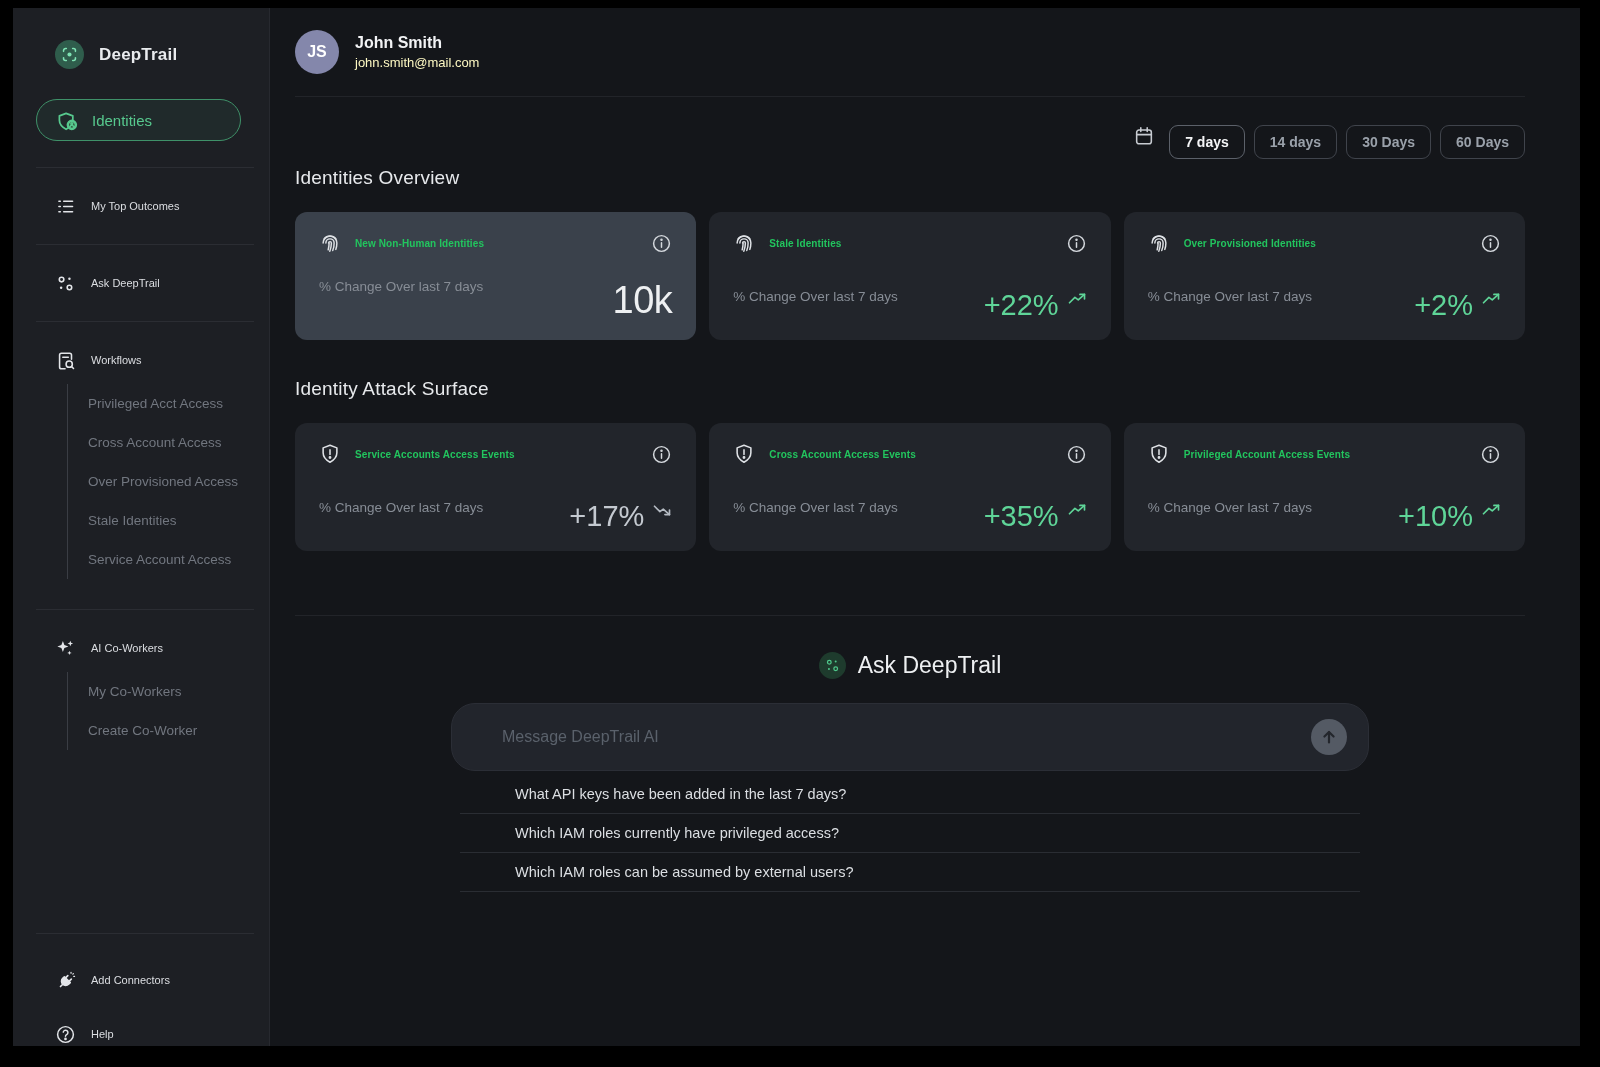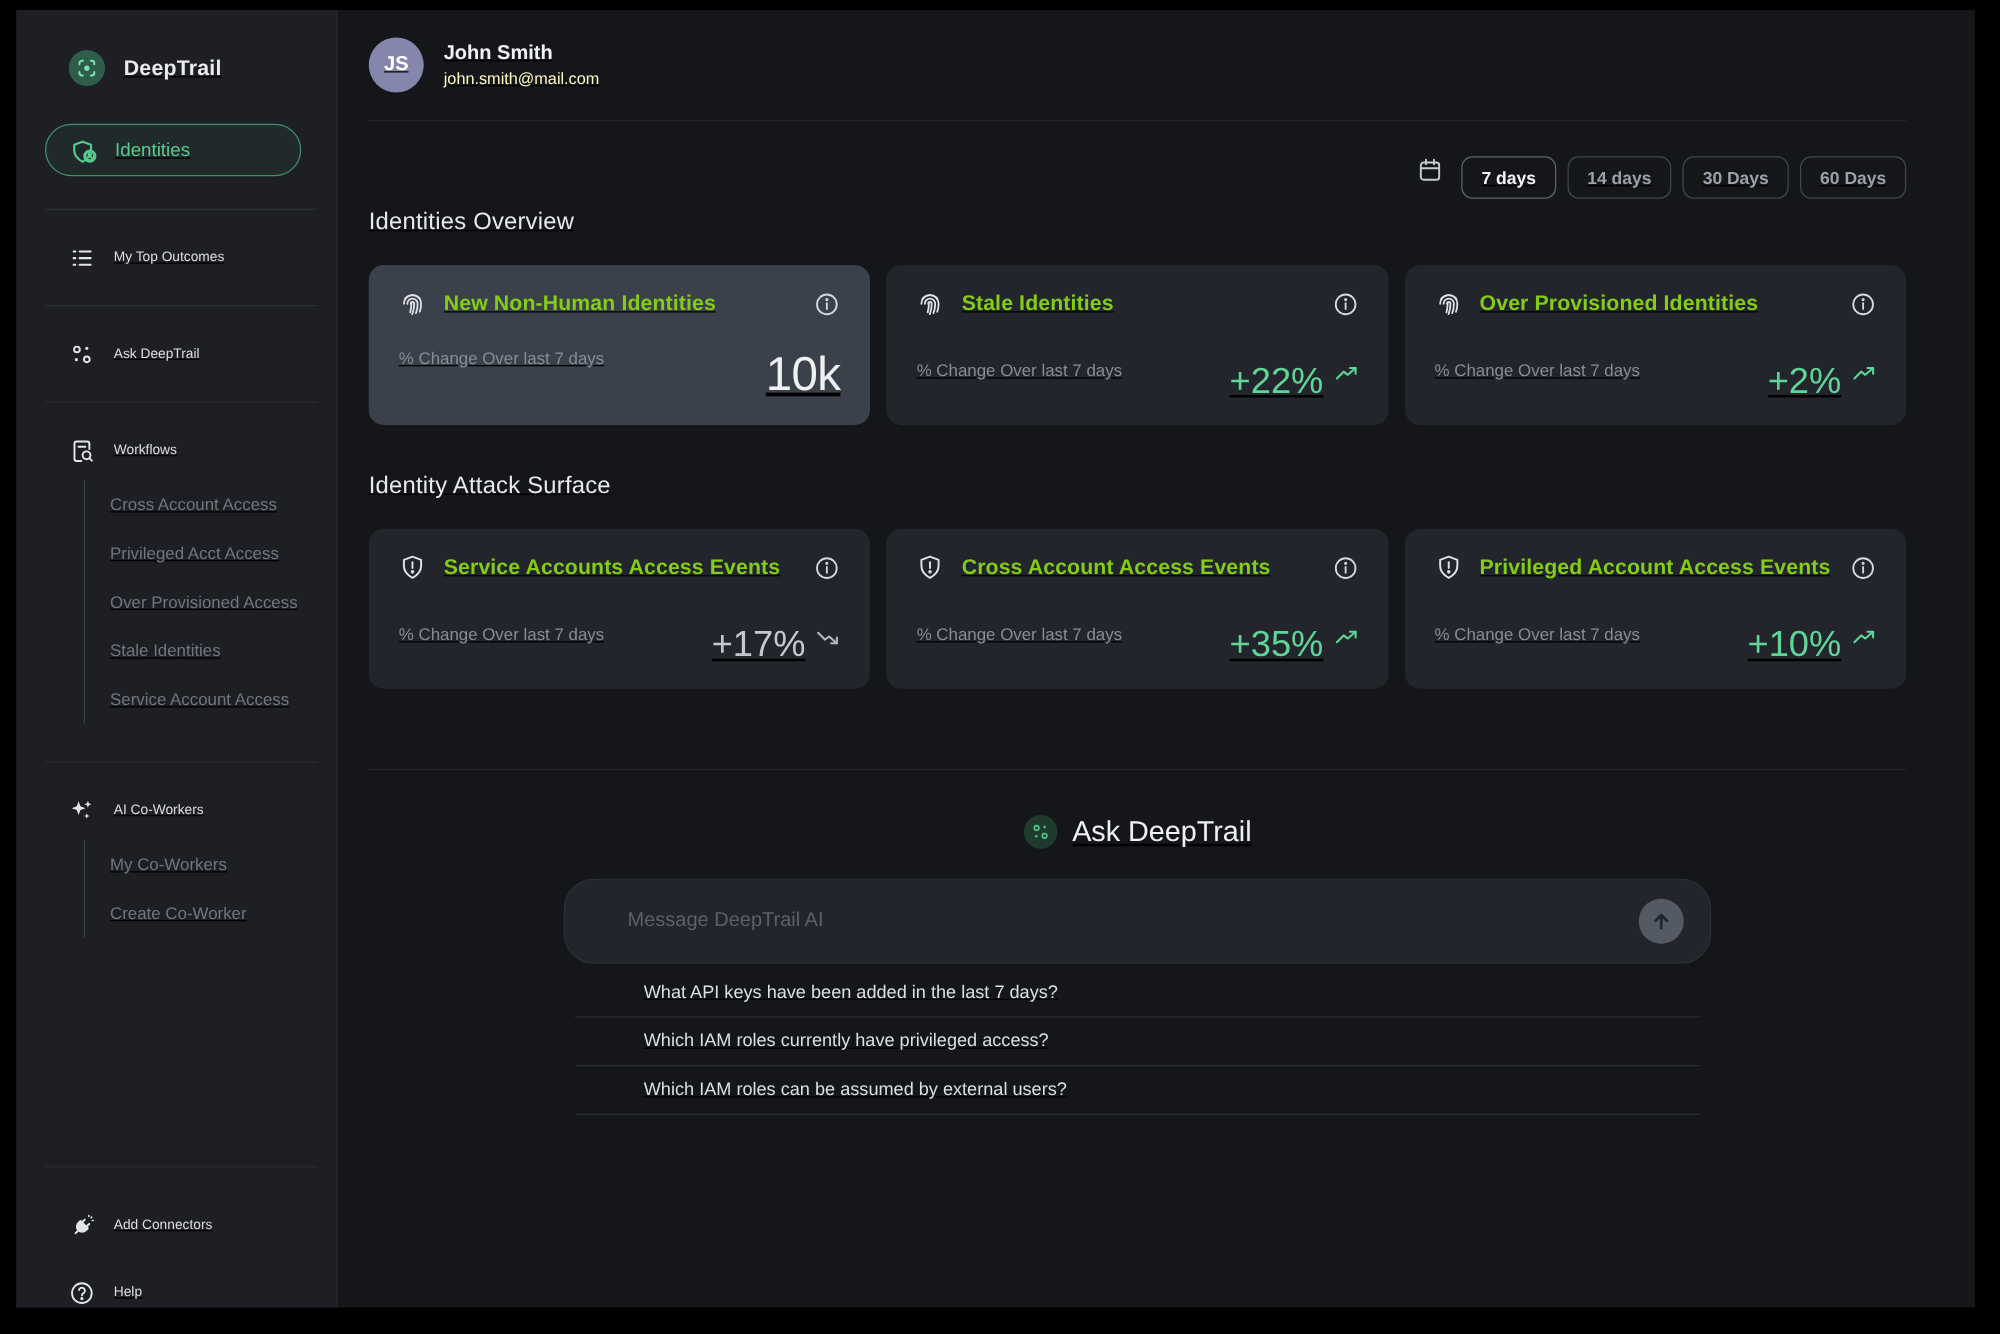--- a/index.html
+++ b/index.html
@@ -1,19 +1,19 @@
 <!DOCTYPE html>
 <html><head>
 <meta charset="utf-8">
 <style>
   * { margin:0; padding:0; box-sizing:border-box; }
   html,body { width:1600px; height:1067px; background:#000; overflow:hidden;
     font-family:"Liberation Sans","DejaVu Sans",sans-serif; }
   .app { position:absolute; left:13px; top:8px; width:1567px; height:1038px;
-    background:#14161a; display:flex; overflow:hidden;text-decoration:underline; }
+    background:#14161a; display:flex; overflow:hidden; }
 
   
   .sidebar { width:257px; flex:0 0 257px; background:#1d1f24; border-right:1px solid #27292f;
     display:flex; flex-direction:column; padding-top:32px; overflow:hidden; }
   .logo-row { display:flex; align-items:center; gap:15px; padding-left:42px; margin-bottom:30px; }
   .logo-badge { width:29px; height:29px; border-radius:50%; background:#2f5d4c;
     display:flex; align-items:center; justify-content:center; color:#7fe3b4; }
   .logo-text { color:#e9ebee; font-size:17px; font-weight:700; letter-spacing:.2px; }
 
   .pill { margin:0 28px 0 23px; height:42px; border:1px solid #3f9169; border-radius:22px;
@@ -57,21 +57,21 @@
   .section-title { color:#e7e9ec; font-size:19px; font-weight:500; letter-spacing:.2px; }
   .t1 { margin-top:8px; }
   .t2 { margin-top:38px; }
 
   .cards-row { margin-top:23px; display:grid; grid-template-columns:repeat(3,1fr); gap:13px; }
   .card { background:#22252b; border-radius:12px; height:128px; padding:20px 24px 18px 24px;
     display:flex; flex-direction:column; justify-content:space-between; }
   .card.highlight { background:#3a414b; }
   .card-head { display:flex; align-items:center; gap:14px; }
   .card-icon { width:22px; height:22px; color:#dfe2e6; flex:0 0 auto; }
-  .card-title { color:#84cc16; font-size:17px; font-weight:600; letter-spacing:.1px; }
+  .card-title { color:#22c55e; font-size:10px; font-weight:600; letter-spacing:.1px; }
   .info-btn { margin-left:auto; width:21px; height:21px; color:#d4d8dd; cursor:pointer; }
   .card-foot { display:flex; align-items:flex-start; }
   .card-caption { color:#878d96; font-size:13.5px; }
   .card-value { margin-left:auto; }
   .v-big { color:#eef0f2; font-size:38px; font-weight:500; letter-spacing:-.5px; }
   .v-green { color:#5fd598; font-size:29px; font-weight:500; }
   .v-gray { color:#c4c9d0; font-size:29px; font-weight:500; }
   .trend { width:20px; height:20px; margin-left:8px; }
   .trend.up { color:#5fd598; }
   .trend.down { color:#b4bac2; }
@@ -237,22 +237,22 @@
 
     <div class="nav-item">
       <span class="nav-icon">
         <svg width="22" height="22" viewBox="0 0 24 24">
             <use href="#i-doc-search"></use>
           </svg>
       </span>
       <span class="nav-label">Workflows</span>
     </div>
     <ul class="subnav">
+      <li>Privileged Acct Access</li>
       <li>Cross Account Access</li>
-      <li>Privileged Acct Access</li>
       <li>Over Provisioned Access</li>
       <li>Stale Identities</li>
       <li>Service Account Access</li>
     </ul>
 
     <div class="side-div" style="margin-top:30px"></div>
 
     <div class="nav-item">
       <span class="nav-icon">
         <svg width="21" height="21" viewBox="0 0 24 24">

